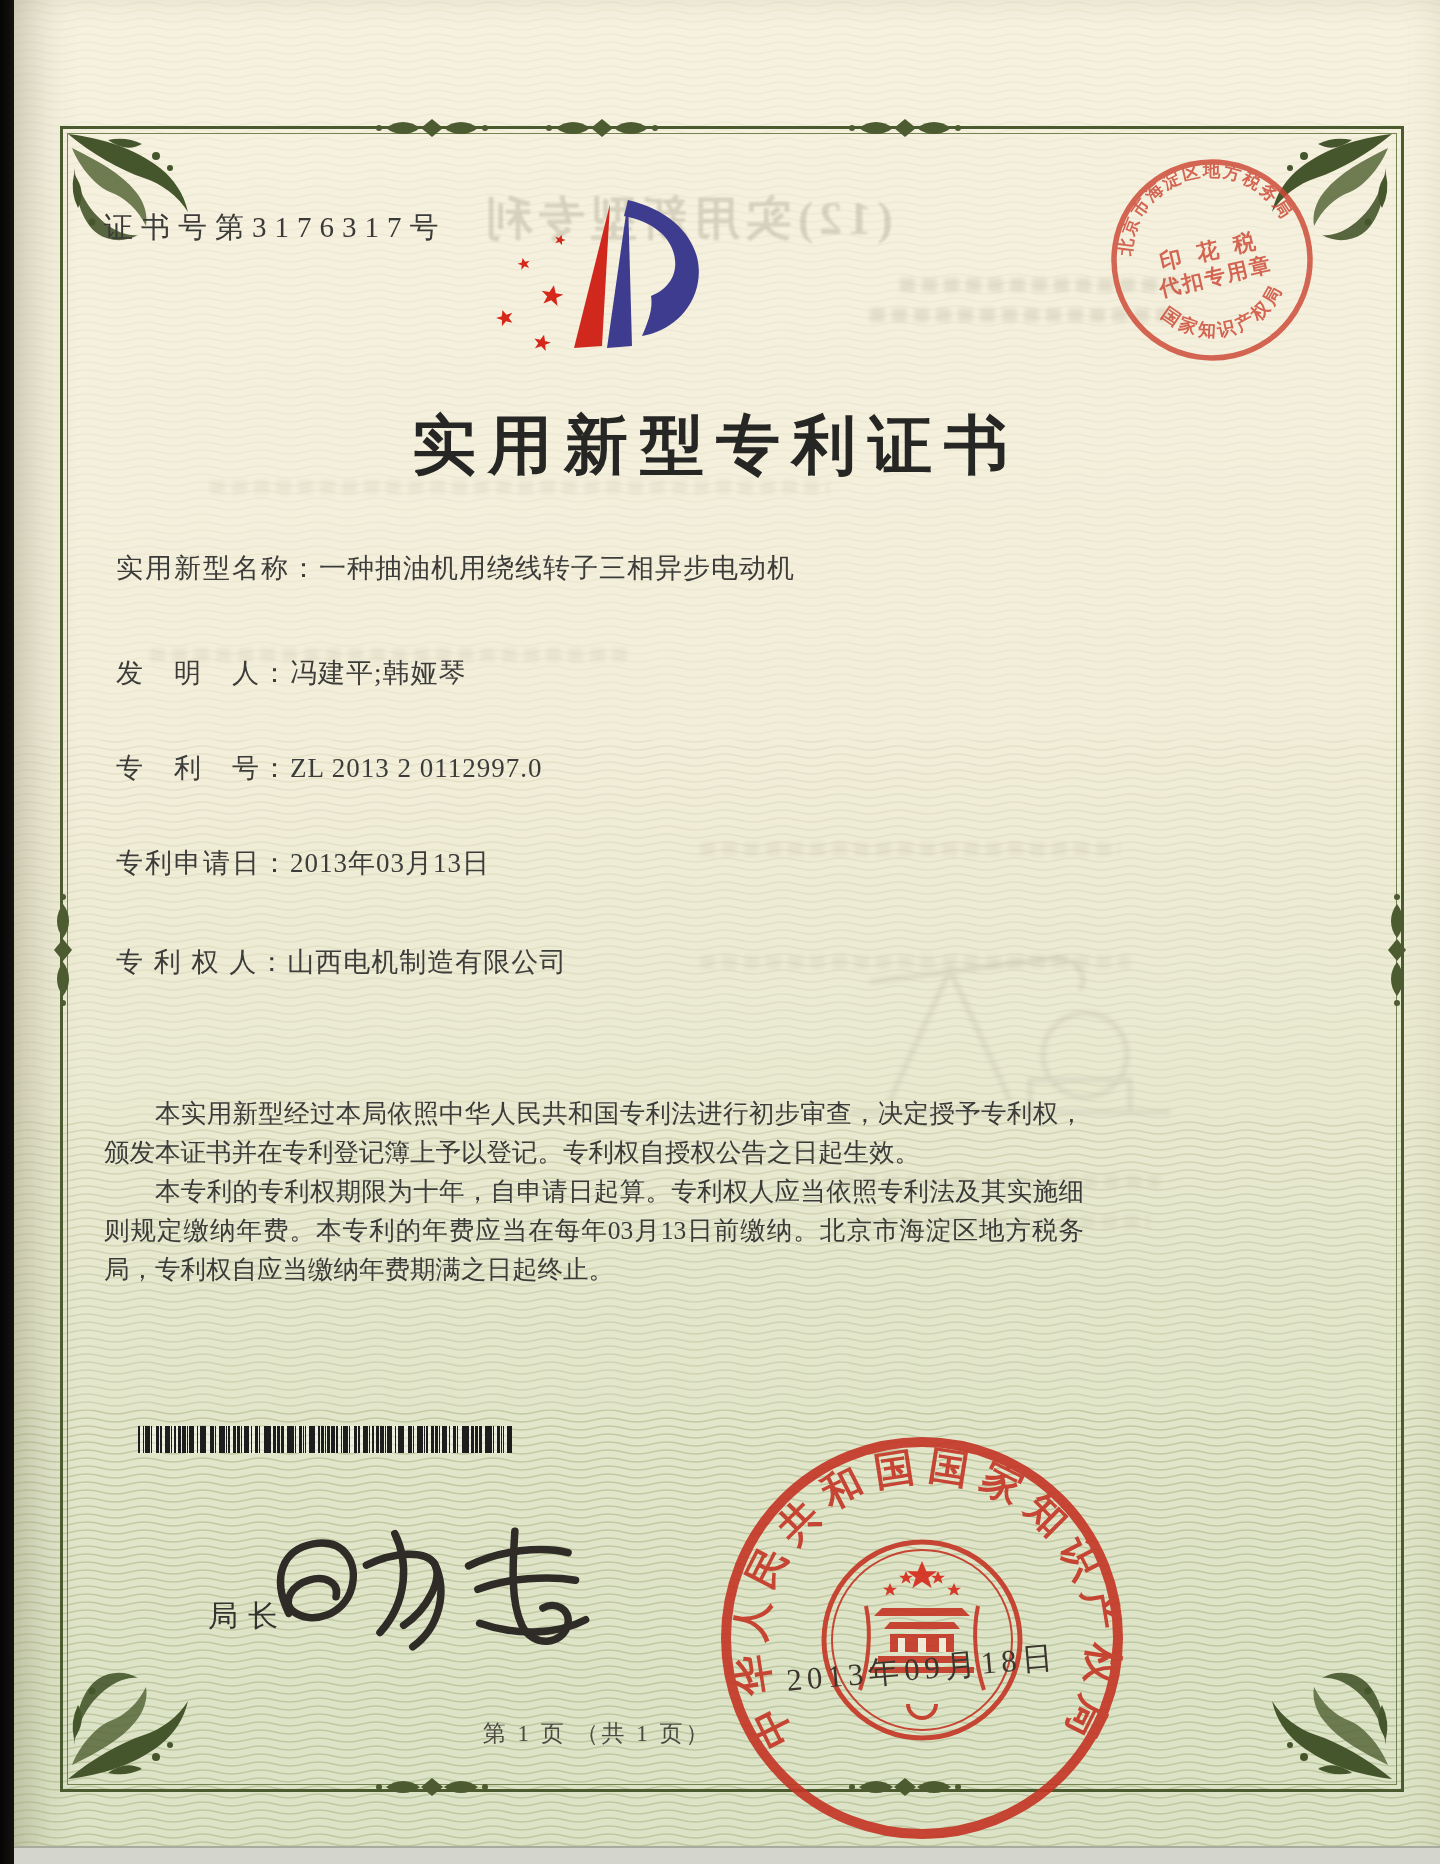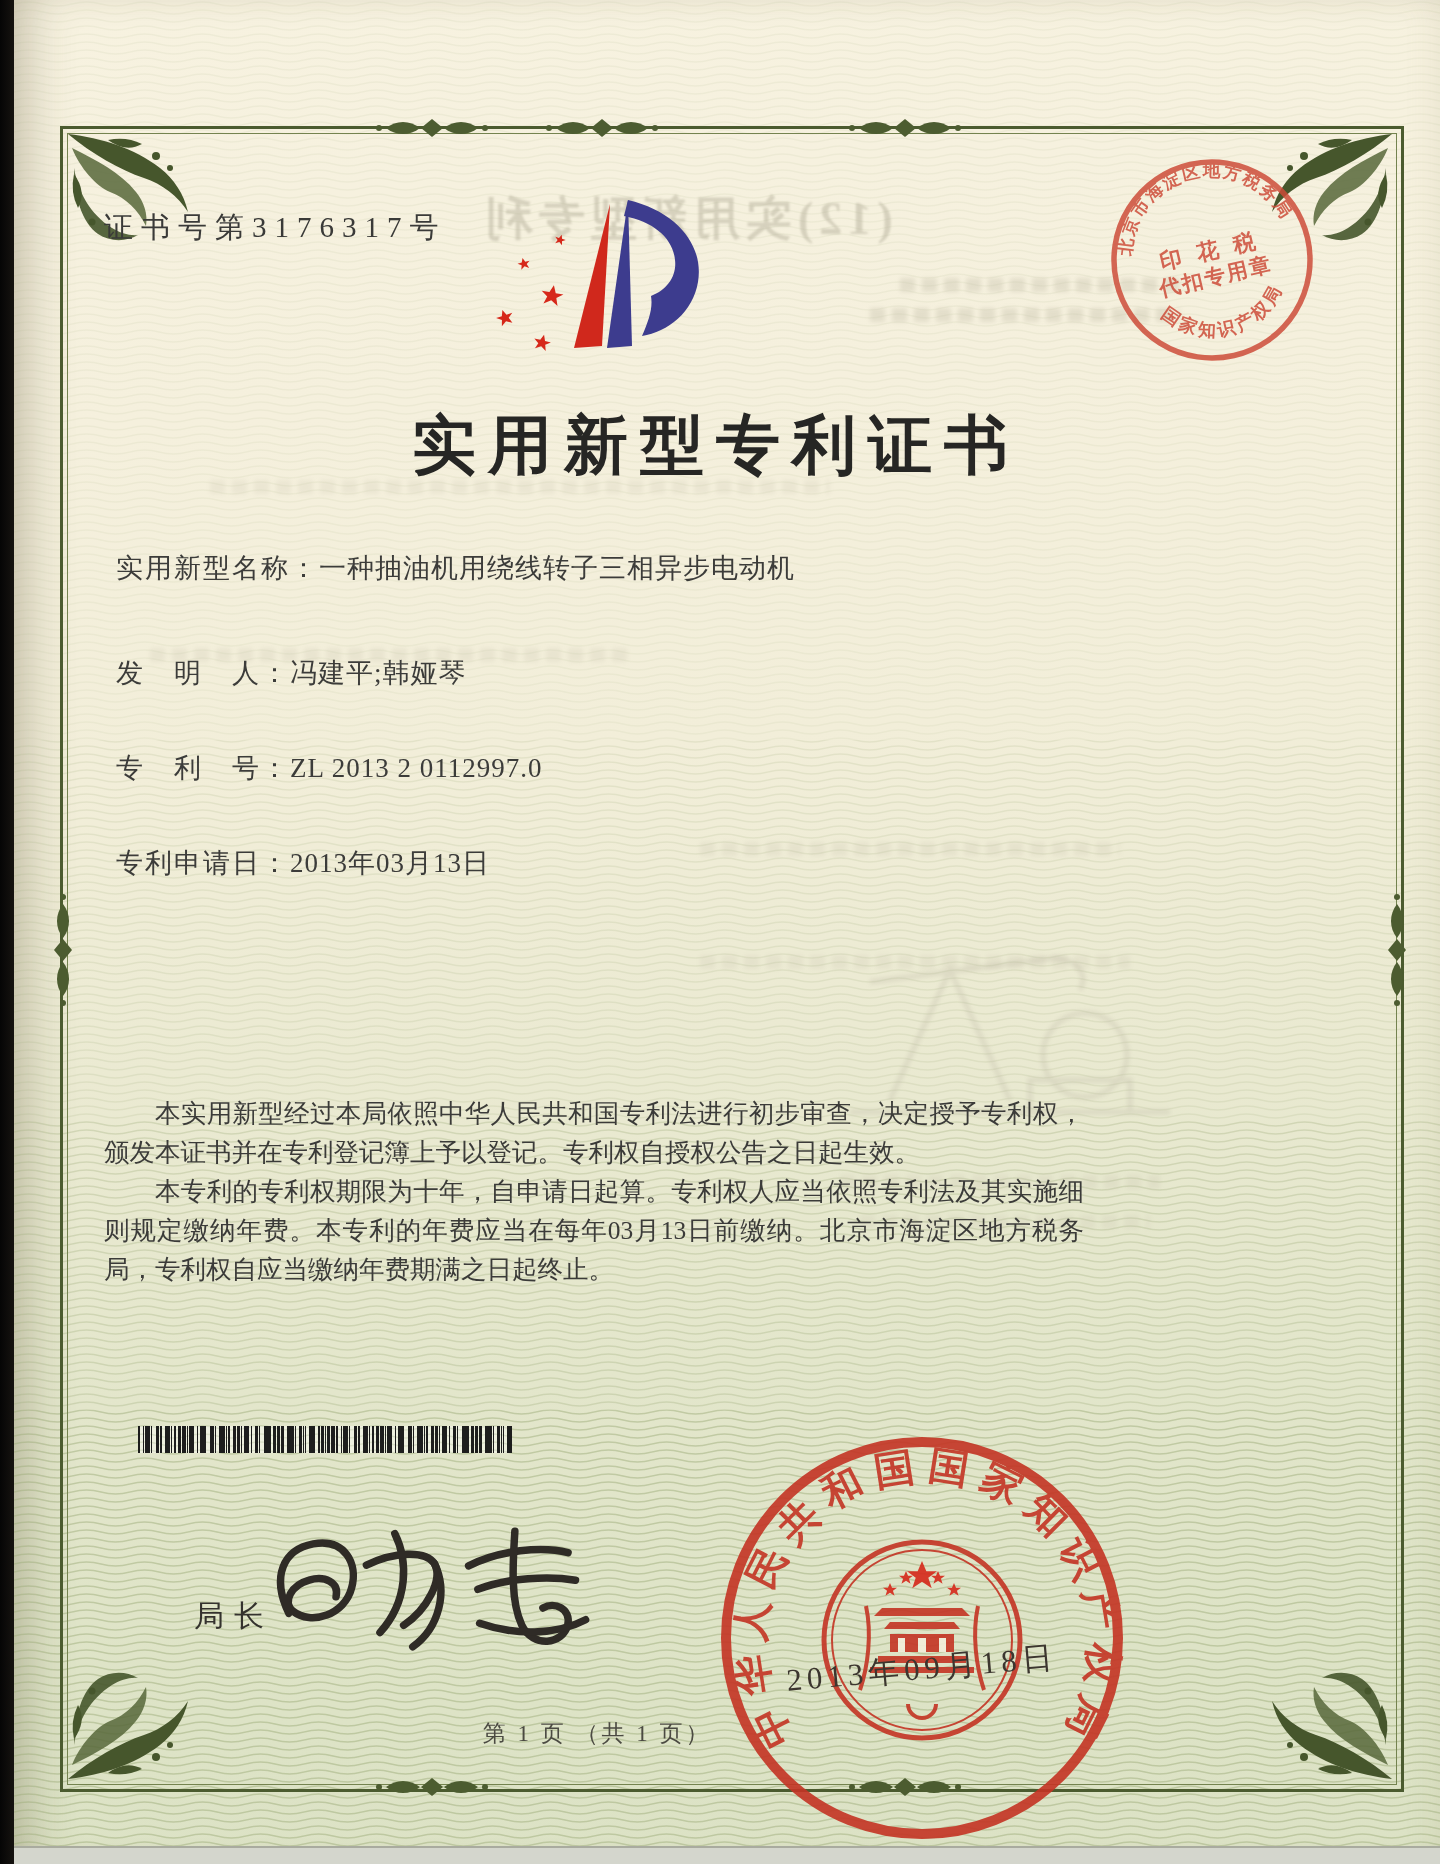--- a/index.html
+++ b/index.html
@@ -31,21 +31,21 @@
     font-size:64px;font-weight:bold;letter-spacing:12px;color:#262624;margin-top:12px;}
   .row{position:absolute;left:116px;font-size:27px;color:#3c3c3a;letter-spacing:1px;}
   .row .lab{letter-spacing:2px;}
   .bodytext{position:absolute;left:104px;top:1094px;width:980px;font-size:25.5px;
     line-height:39px;color:#3b3b39;text-align:justify;}
   .bodytext p{margin:0;text-indent:2em;}
   .barcode{position:absolute;left:138px;top:1426px;width:374px;height:27px;
     background:
      repeating-linear-gradient(90deg,#1d1d1d 0 2px,rgba(0,0,0,0) 2px 5px,#1d1d1d 5px 6px,rgba(0,0,0,0) 6px 9px,#1d1d1d 9px 12px,rgba(0,0,0,0) 12px 13px,#1d1d1d 13px 14px,rgba(0,0,0,0) 14px 18px),
      repeating-linear-gradient(90deg,#1d1d1d 0 1px,rgba(255,255,255,.4) 1px 7px,#1d1d1d 7px 10px,rgba(255,255,255,.4) 10px 11px);}
-  .sig-title{position:absolute;left:194px;top:1596px;font-size:30px;letter-spacing:10px;color:#34322e;}
+  .sig-title{position:absolute;left:208px;top:1596px;font-size:30px;letter-spacing:10px;color:#34322e;}
   .signature{position:absolute;left:252px;top:1506px;transform:rotate(-3deg);}
   .footer{position:absolute;left:447px;top:1718px;width:300px;text-align:center;
     font-size:23px;letter-spacing:3px;color:#4b4a42;}
   .seal{position:absolute;left:712px;top:1428px;opacity:.9;filter:blur(.4px);}
   .seal-date{position:absolute;left:786px;top:1648px;font-size:31px;letter-spacing:5px;
     color:#3c362f;transform:rotate(-5deg);z-index:7;}
   .taxstamp{position:absolute;left:1100px;top:148px;opacity:.84;filter:blur(.3px);}
   .z5{z-index:5}.z6{z-index:6}
   svg text{font-family:"Liberation Serif","DejaVu Serif",serif;}
 </style>
@@ -147,20 +147,23 @@
   </div>
   <div class="row z5" style="top:655px">
     <span class="lab">发　明　人：</span><span>冯建平;韩娅琴</span>
   </div>
   <div class="row z5" style="top:750px">
     <span class="lab">专　利　号：</span><span>ZL 2013 2 0112997.0</span>
   </div>
   <div class="row z5" style="top:845px">
     <span class="lab">专利申请日：</span><span>2013年03月13日</span>
   </div>
+  <div class="row z5" style="top:944px">
+    <span class="lab">专 利 权 人：</span><span>山西电机制造有限公司</span>
+  </div>
 
   <div class="bodytext z5">
     <p>本实用新型经过本局依照中华人民共和国专利法进行初步审查，决定授予专利权，颁发本证书并在专利登记簿上予以登记。专利权自授权公告之日起生效。</p>
     <p>本专利的专利权期限为十年，自申请日起算。专利权人应当依照专利法及其实施细则规定缴纳年费。本专利的年费应当在每年03月13日前缴纳。北京市海淀区地方税务局，专利权自应当缴纳年费期满之日起终止。</p>
   </div>
 
   <div class="barcode z5"></div>
 
   <div class="sig-title z5">局长</div>
   <svg class="signature z5" width="350" height="175" viewBox="0 0 350 175" aria-label="田力普">

